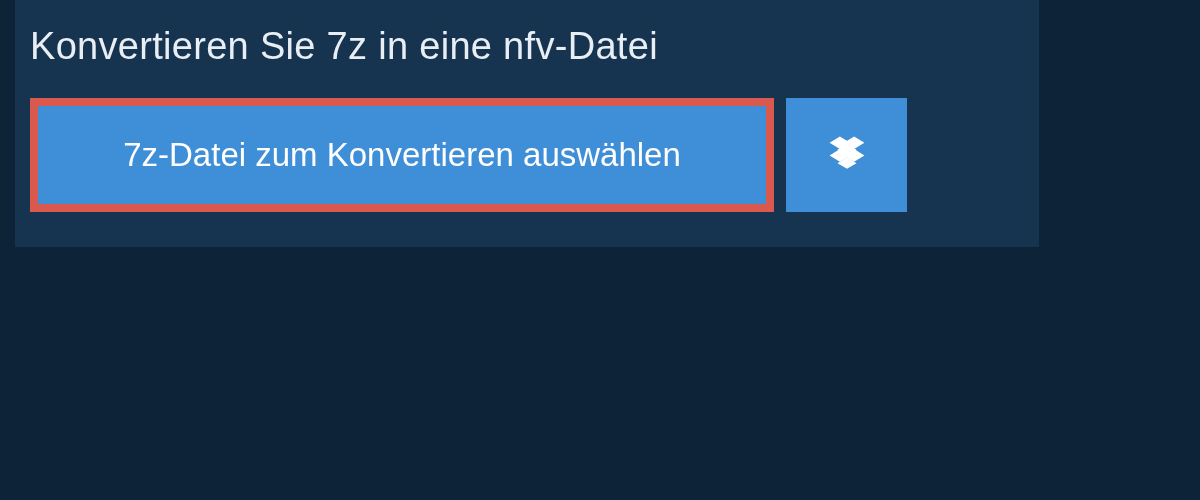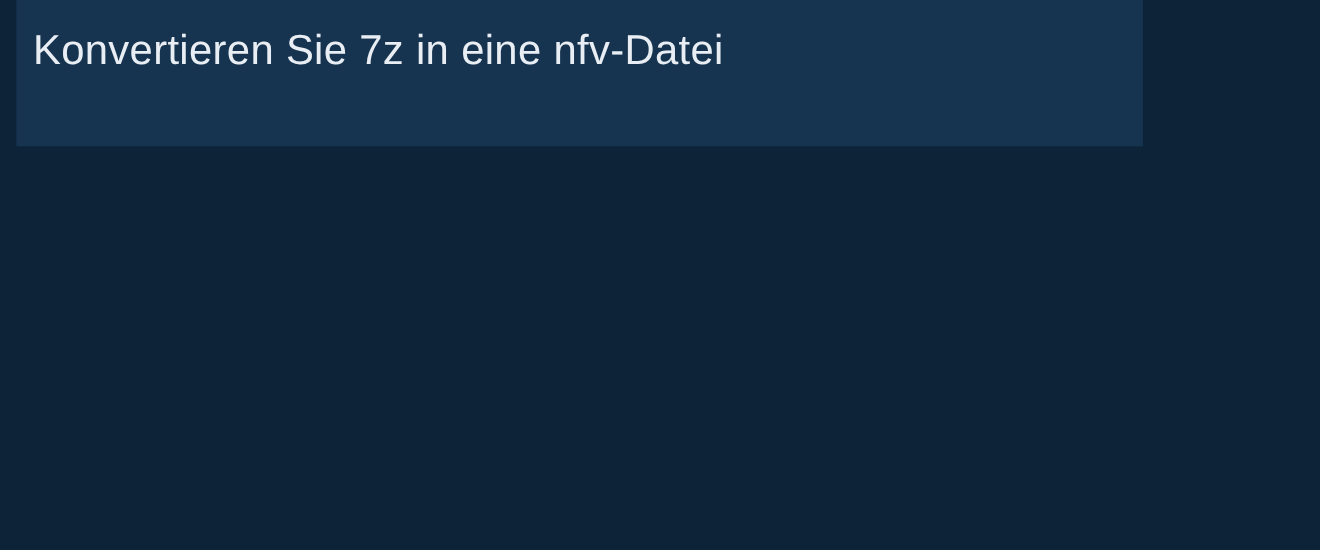--- a/index.html
+++ b/index.html
@@ -64,13 +64,26 @@
       fill: #ffffff;
     }
   </style>
 </head>
 <body>
 
 <div class="container">
   <div class="heading-wrap">
     <h1 class="heading">Konvertieren Sie 7z in eine nfv-Datei</h1>
   </div>
+  <div class="button-row">
+    <div class="select-button">
+      <span>7z-Datei zum Konvertieren auswählen</span>
+    </div>
+    <div class="dropbox-button">
+      <span>
+        <svg viewBox="0 0 24 24">
+          <path d="M6 2L0 6l6 4-6 4 6 4 6-4 6 4 6-4-6-4 6-4-6-4-6 4z M6 2l6 4-6 4-6-4z M18 2l6 4-6 4-6-4z M6 10l6 4-6 4-6-4z M18 10l6 4-6 4-6-4z M12 14.5l-6 4 6 3.5 6-3.5z"></path>
+          <path d="M7.5 1.5L1 5.5l6.5 4L14 5.5 7.5 1.5zm9 0L10 5.5l6.5 4L23 5.5 16.5 1.5zM1 13.5l6.5 4L14 13.5l-6.5-4L1 13.5zm9 0l6.5 4L23 13.5l-6.5-4-6.5 4zm-2.5 5L12 21l4.5-2.5L12 16l-4.5 2.5z"></path>
+        </svg>
+      </span>
+    </div>
+  </div>
 </div>
 
 </body></html>

